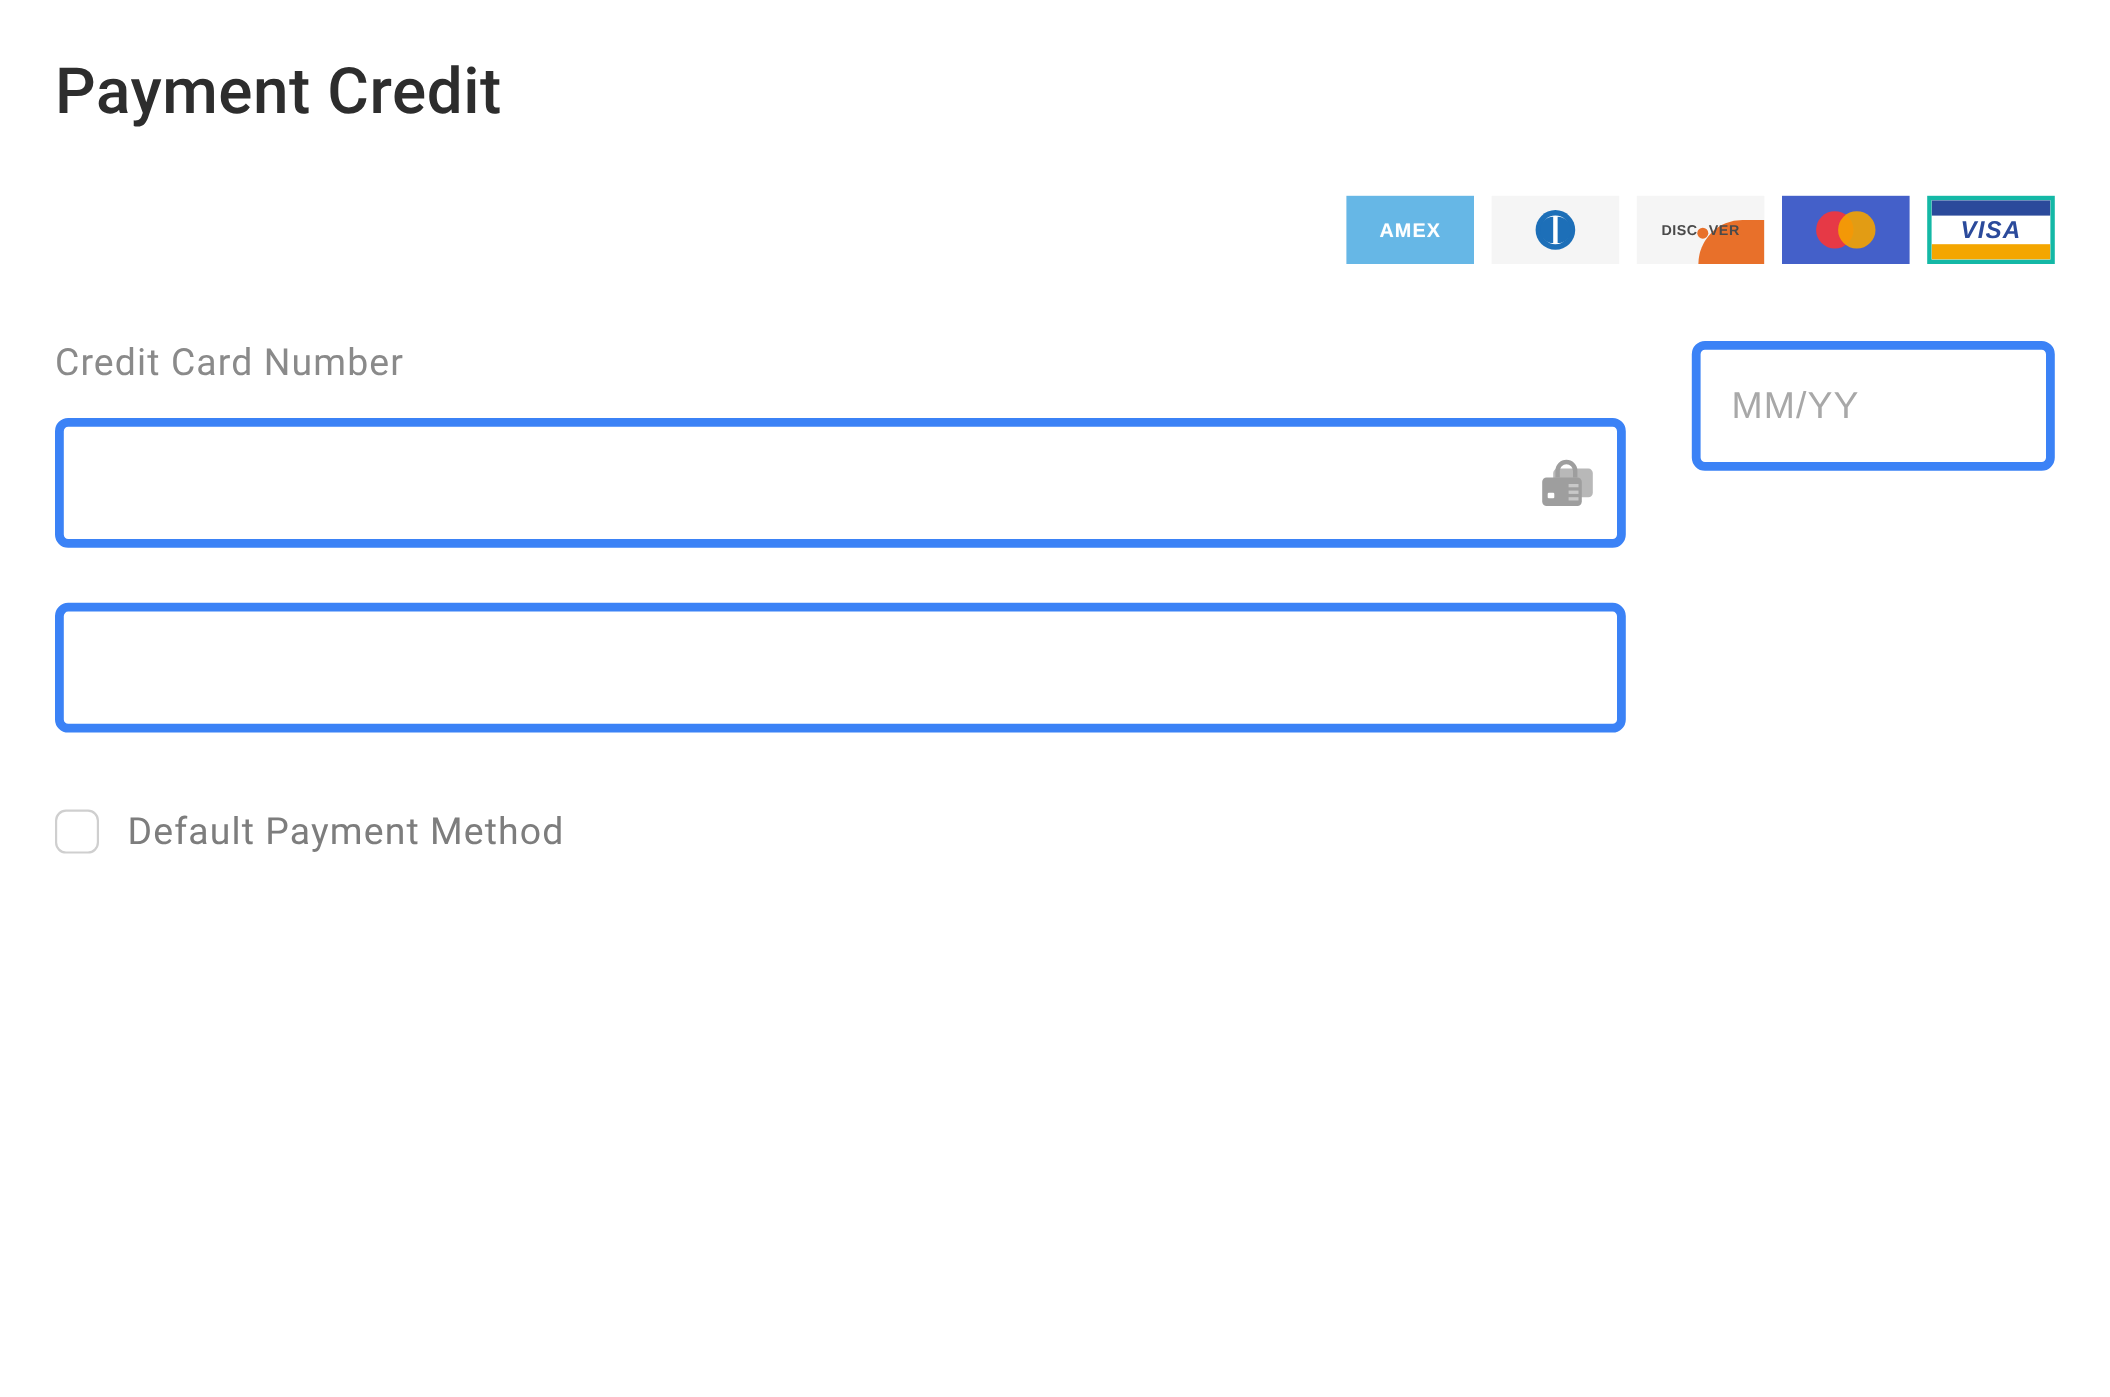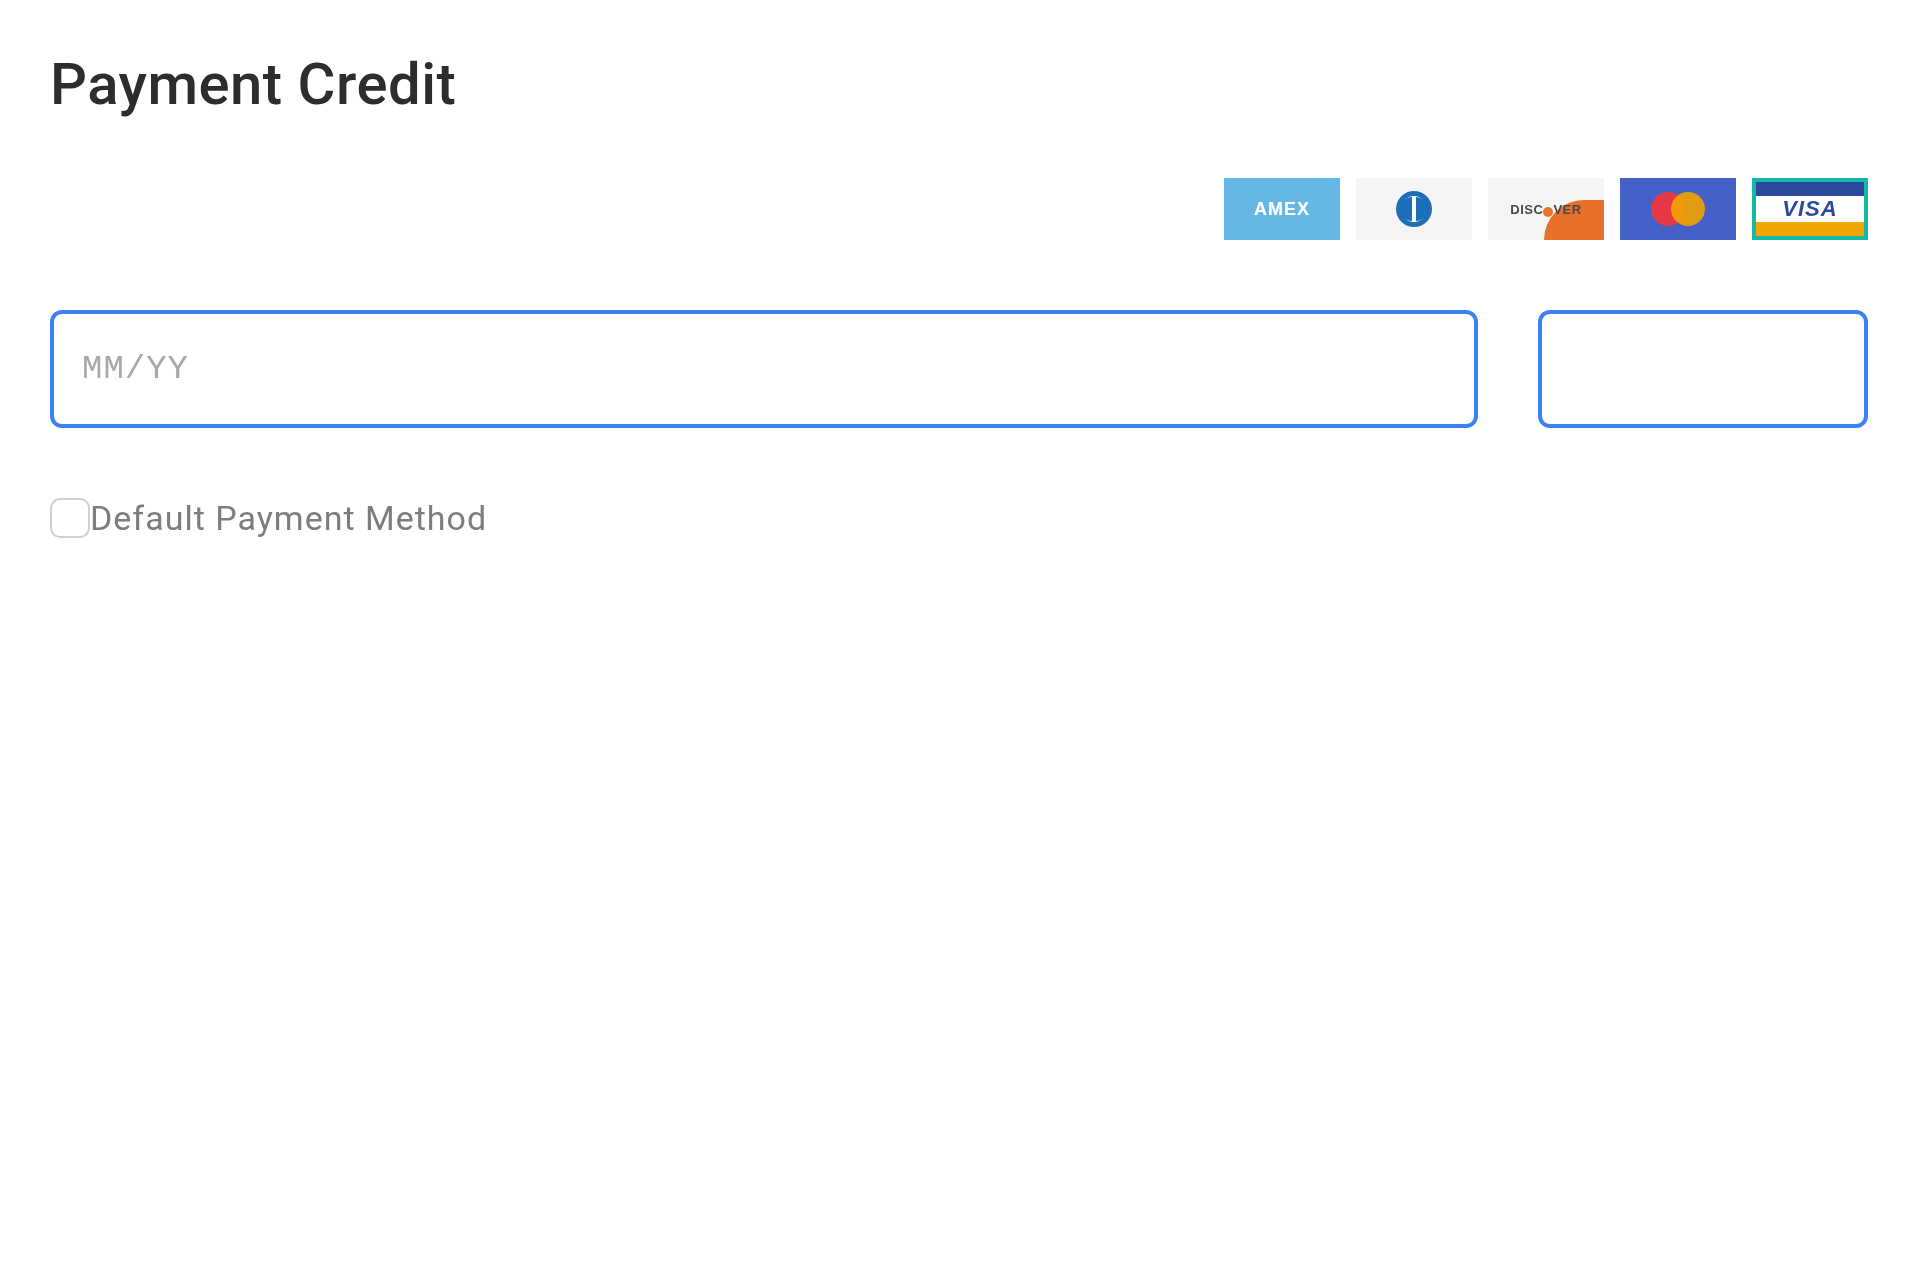--- a/index.html
+++ b/index.html
@@ -81,46 +81,46 @@
     margin-bottom: 30px;
     font-weight: 400;
   }
   .input-wrap {
     position: relative;
     width: 100%;
   }
   .text-input {
     width: 100%;
     height: 118px;
-    border: 4px solid #3b82f6;
+    border: 8px solid #3b82f6;
     border-radius: 12px;
     font-size: 34px;
     padding: 0 28px;
     color: #555;
     background:#fff;
     letter-spacing: 1px;
-    font-family: Liberation Mono, monospace;
   }
   .text-input::placeholder { color: #a8a8a8; }
   .text-input.has-icon-right { padding-right: 90px; }
   .input-icon {
     position: absolute;
     right: 26px;
     top: 50%;
     transform: translateY(-50%);
     color: #9e9e9e;
     display:flex;
     align-items:center;
     justify-content:center;
   }
 
   .checkbox-row {
     display:flex;
     align-items:center;
     margin-top: 70px;
+    gap: 26px;
   }
   .checkbox-box {
     width: 40px;
     height: 40px;
     border: 2px solid #cfcfcf;
     border-radius: 10px;
     background:#fff;
     cursor:pointer;
   }
   .checkbox-label {
@@ -162,20 +162,37 @@
   </div>
   <div class="card-icon visa">
     <div class="visa-top"></div>
     <span class="visa-text">VISA</span>
     <div class="visa-bottom"></div>
   </div>
 </div>
 
 <div class="form-grid">
 
+  <div>
+    <div class="field-label">Credit Card Number</div>
+    <div class="input-wrap">
+      <input type="text" class="text-input has-icon-right" placeholder="" style="">
+      <span class="input-icon">
+        <svg width="54" height="46" viewBox="0 0 54 46" fill="#9e9e9e">
+          <rect x="14" y="10" width="36" height="26" rx="4" fill="#b8b8b8"></rect>
+          <rect x="4" y="18" width="36" height="26" rx="4" fill="#9e9e9e"></rect>
+          <rect x="9" y="32" width="6" height="5" rx="1" fill="#fff"></rect>
+          <rect x="28" y="24" width="9" height="3" fill="#c8c8c8"></rect>
+          <rect x="28" y="30" width="9" height="3" fill="#c8c8c8"></rect>
+          <rect x="28" y="36" width="9" height="3" fill="#c8c8c8"></rect>
+          <path d="M18 18 v-6 a8 8 0 0 1 16 0 v6" stroke="#9e9e9e" stroke-width="4" fill="none"></path>
+        </svg>
+      </span>
+    </div>
+  </div>
 
   <div>
     <div class="input-wrap">
       <input type="text" class="text-input" placeholder="MM/YY" style="">
     </div>
   </div>
 
   <div>
     <div class="input-wrap">
       <input type="text" class="text-input" placeholder="" style="">

